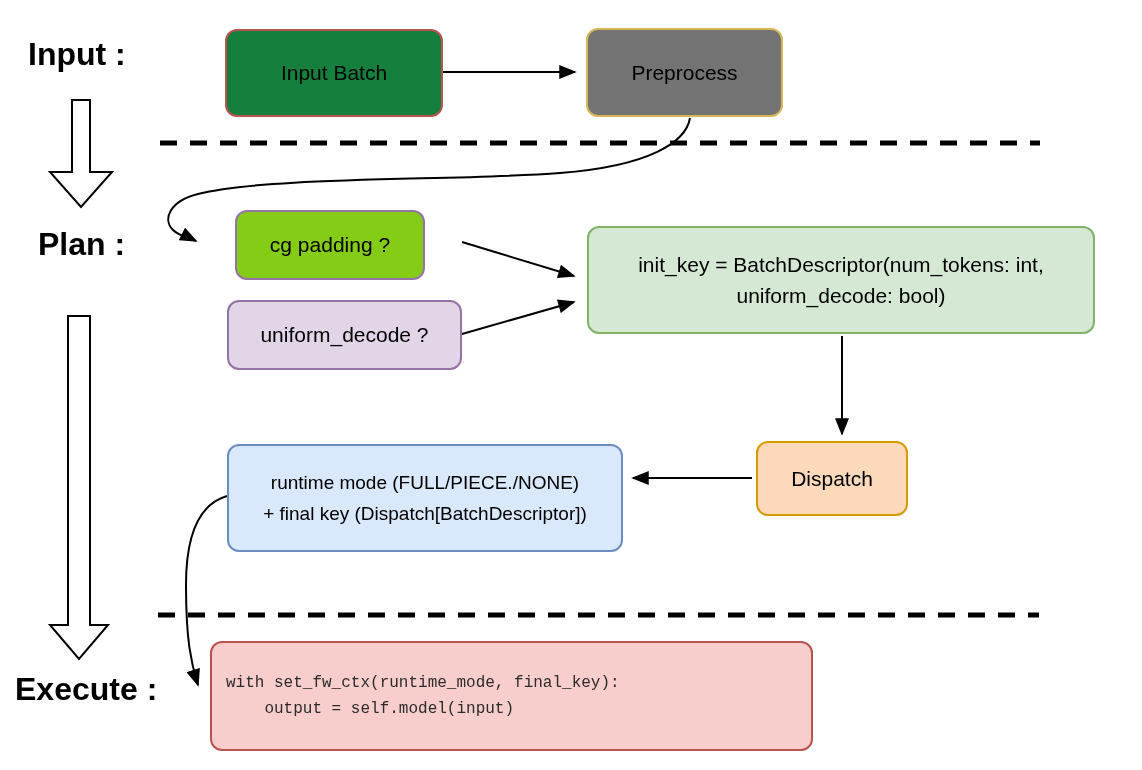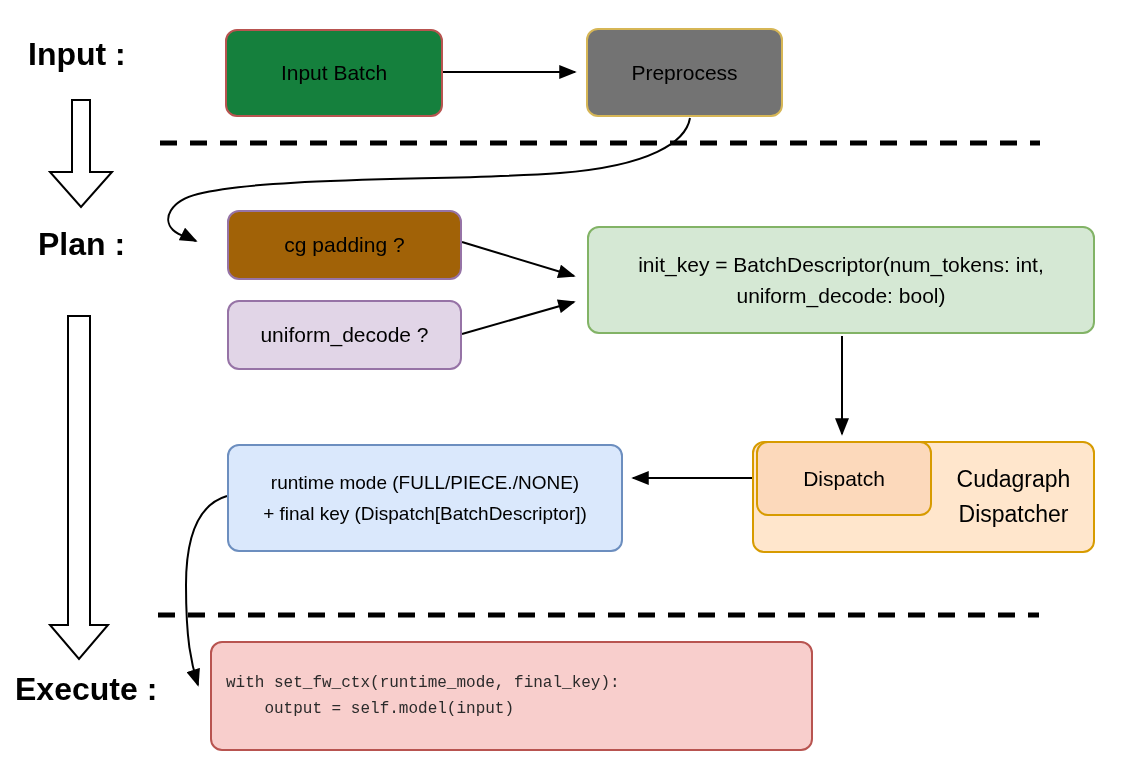--- a/index.html
+++ b/index.html
@@ -99,46 +99,40 @@
   <div class="stage-label" style="left:15px;top:671px;">Execute :</div>
 
   <div class="node" style="left: 225px; top: 29px; width: 218px; height: 88px; background-color: #15803d; border-color: rgb(184, 84, 80);">
     <span>Input Batch</span>
   </div>
 
   <div class="node" style="left: 586px; top: 28px; width: 197px; height: 89px; background-color: #737373; border-color: rgb(214, 182, 86);">
     <span>Preprocess</span>
   </div>
 
-  <div class="node" style="left: 227px; top: 210px; width: 235px; height: 70px; background-color: #a16207; border-color: rgb(150, 115, 166);">
+  <div class="node" style="left: 235px; top: 210px; width: 190px; height: 70px; background-color: #84cc16; border-color: rgb(150, 115, 166);">
     <span>cg padding ?</span>
   </div>
 
   <div class="node" style="left: 227px; top: 300px; width: 235px; height: 70px; background-color: rgb(225, 213, 231); border-color: rgb(150, 115, 166); text-align: right;">
     <span>uniform_decode ?</span>
   </div>
 
   <div class="node" style="left: 587px; top: 226px; width: 508px; height: 108px; background-color: rgb(213, 232, 212); border-color: rgb(130, 179, 102);">
     <div class="tline">init_key = BatchDescriptor(num_tokens: int,</div>
     <div class="tline">uniform_decode: bool)</div>
   </div>
 
   <div class="node" style="left: 227px; top: 444px; width: 396px; height: 108px; font-size: 19px; background-color: rgb(218, 232, 252); border-color: rgb(108, 142, 191);">
     <div class="tline">runtime mode (FULL/PIECE./NONE)</div>
     <div class="tline">+ final key (Dispatch[BatchDescriptor])</div>
   </div>
 
-  <div class="node" style="left: 752px; top: 441px; width: 343px; height: 112px; background-color: rgb(255, 230, 204); border-color: rgb(215, 155, 0);">
-    <div class="node-label-right">
-      <div>Cudagraph</div>
-      <div>Dispatcher</div>
-    </div>
-  </div>
 
-  <div class="node" style="left: 756px; top: 441px; width: 176px; height: 75px; background-color: rgb(252, 217, 187); border-color: rgb(215, 155, 0);">
+  <div class="node" style="left: 756px; top: 441px; width: 152px; height: 75px; background-color: rgb(252, 217, 187); border-color: rgb(215, 155, 0);">
     <span>Dispatch</span>
   </div>
 
   <div class="node code-box" style="left: 210px; top: 641px; width: 603px; height: 110px; background-color: rgb(248, 206, 204); border-color: rgb(184, 84, 80); color: rgb(43, 43, 43);">
     <div class="cline">with set_fw_ctx(runtime_mode, final_key):</div>
     <div class="cline">    output = self.model(input)</div>
   </div>
 
 </div>
 

